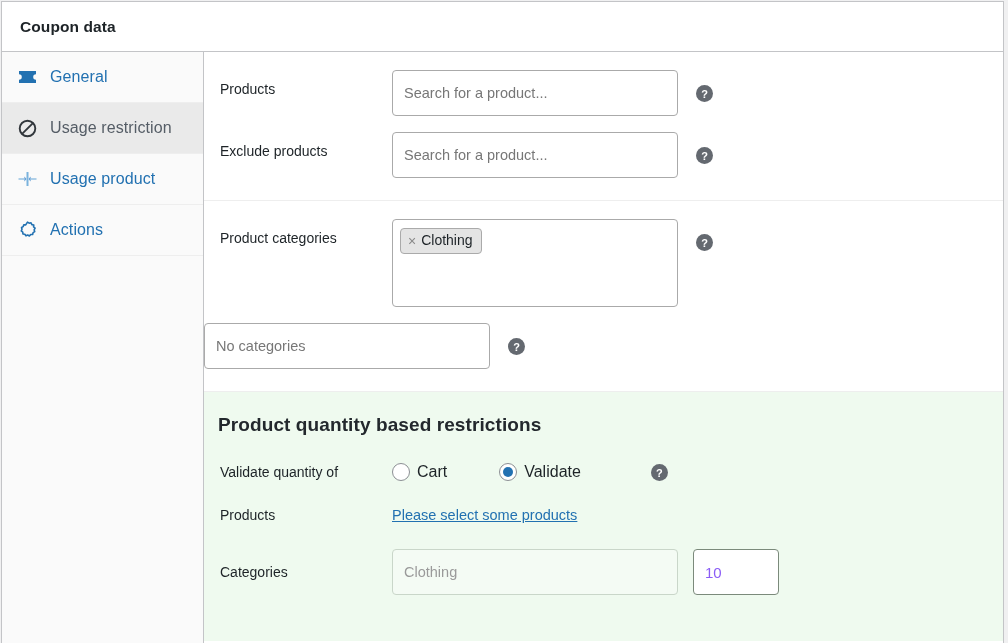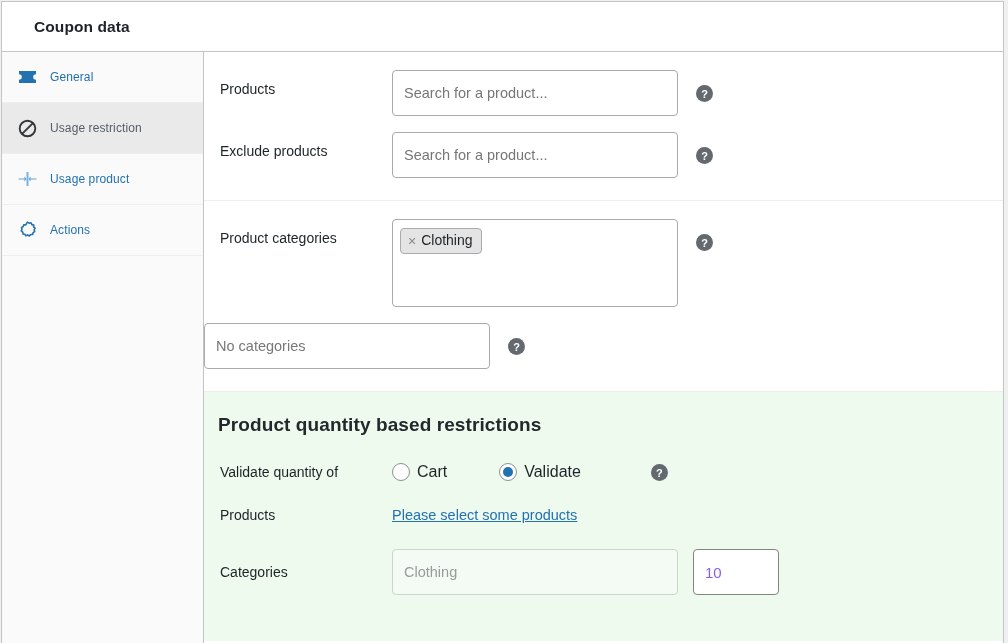--- a/index.html
+++ b/index.html
@@ -31,21 +31,21 @@
     border: 1px solid #c3c4c7;
     border-bottom: none;
     box-sizing: border-box;
   }
 
   .panel-header {
     height: 50px;
     border-bottom: 1px solid #c3c4c7;
     display: flex;
     align-items: center;
-    padding: 0 32px;
+    padding: 0 18px;
     box-sizing: border-box;
     background: #fff;
   }
   .panel-title {
     font-size: 15.5px;
     font-weight: 600;
     color: #1d2327;
     letter-spacing: .1px;
   }
 
@@ -81,21 +81,21 @@
   }
   .tab-icon {
     width: 26px;
     flex: 0 0 26px;
     display: flex;
     align-items: center;
     justify-content: center;
     margin-right: 10px;
   }
   .tab-label {
-    font-size: 12px;
+    font-size: 16px;
     color: #2271b1;
     letter-spacing: .1px;
   }
   .tab.active .tab-label {
     color: #555d66;
   }
 
   
   .content {
     flex: 1 1 auto;

